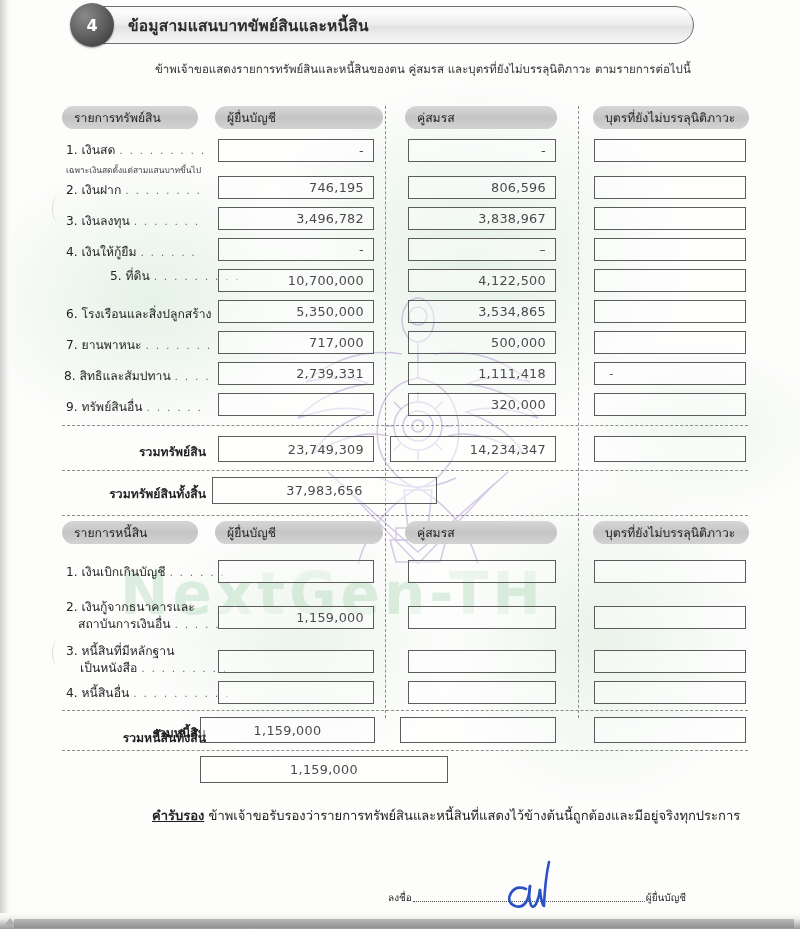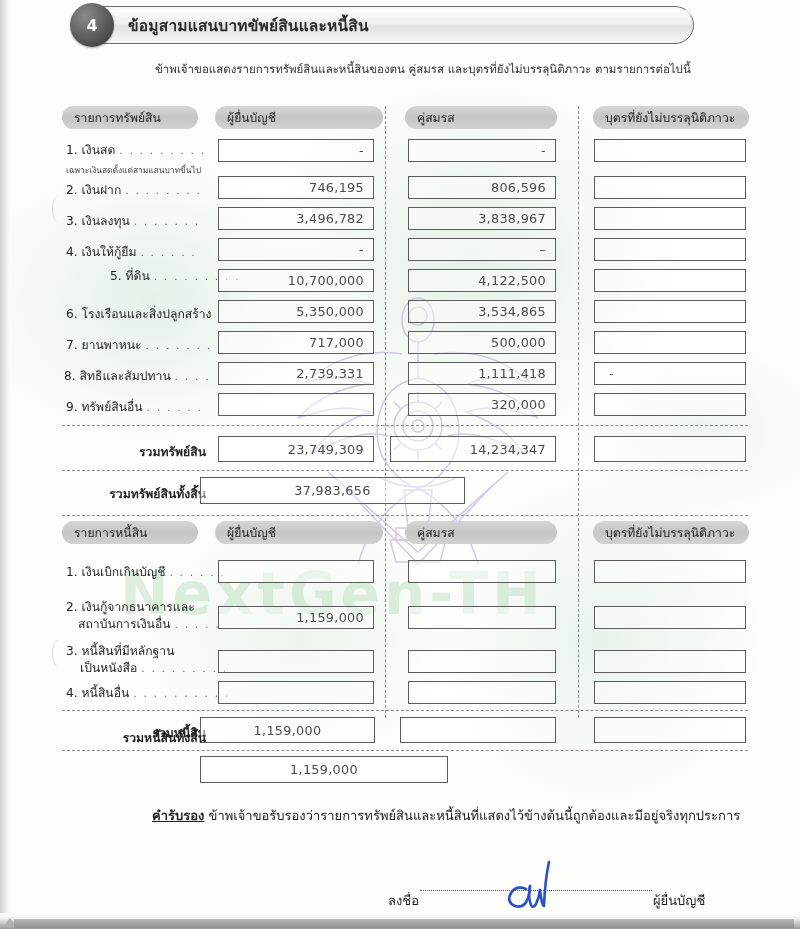--- a/index.html
+++ b/index.html
@@ -231,24 +231,24 @@
     z-index: 5;
     white-space: nowrap;
   }
   .cert .u { text-decoration: underline; font-weight: 700; }
 
   
   .sig-row {
     position: absolute;
     left: 388px; top: 890px;
     z-index: 5;
-    font-size: 13px;
+    font-size: 10px;
     color: #1f1f1f;
     display: flex;
-    align-items: flex-start;
+    align-items: flex-end;
     white-space: nowrap;
   }
   .sig-dots {
     display: inline-block;
     width: 232px;
     border-bottom: 1.5px dotted #555;
     margin: 0 1px 3px 1px;
   }
   .signature {
     position: absolute;
@@ -391,21 +391,21 @@
   <div class="vbox" style="left:594px; top:393px; width:152px;"></div>
 
   <div class="row-sep" style="left:62px; right:52px; top:425px;"></div>
   <div class="tlabel" style="left:66px; top:442px; width:140px;">รวมทรัพย์สิน</div>
   <div class="vbox tall" style="left:218px; top:436px; width:156px;">23,749,309</div>
   <div class="vbox tall" style="left:390px; top:436px; width:166px;">14,234,347</div>
   <div class="vbox tall" style="left:594px; top:436px; width:152px;"></div>
 
   <div class="row-sep" style="left:62px; right:52px; top:470px;"></div>
   <div class="tlabel" style="left:66px; top:484px; width:140px;">รวมทรัพย์สินทั้งสิ้น</div>
-  <div class="vbox" style="left:200px; top:477px; width:265px; height:27px; justify-content:center; padding-right:0;">37,983,656</div>
+  <div class="vbox" style="left:212px; top:477px; width:225px; height:27px; justify-content:center; padding-right:0;">37,983,656</div>
 
   <div class="row-sep" style="left:62px; right:52px; top:515px;"></div>
 
   <div class="col-sep" style="left:385px; top:518px; height:200px;"></div>
   <div class="col-sep" style="left:578px; top:518px; height:200px;"></div>
 
   <div class="pill" style="left:62px;  top:521px; width:136px;">รายการหนี้สิน</div>
   <div class="pill" style="left:215px; top:521px; width:168px;">ผู้ยื่นบัญชี</div>
   <div class="pill" style="left:405px; top:521px; width:152px;">คู่สมรส</div>
   <div class="pill" style="left:593px; top:521px; width:156px;">บุตรที่ยังไม่บรรลุนิติภาวะ</div>

